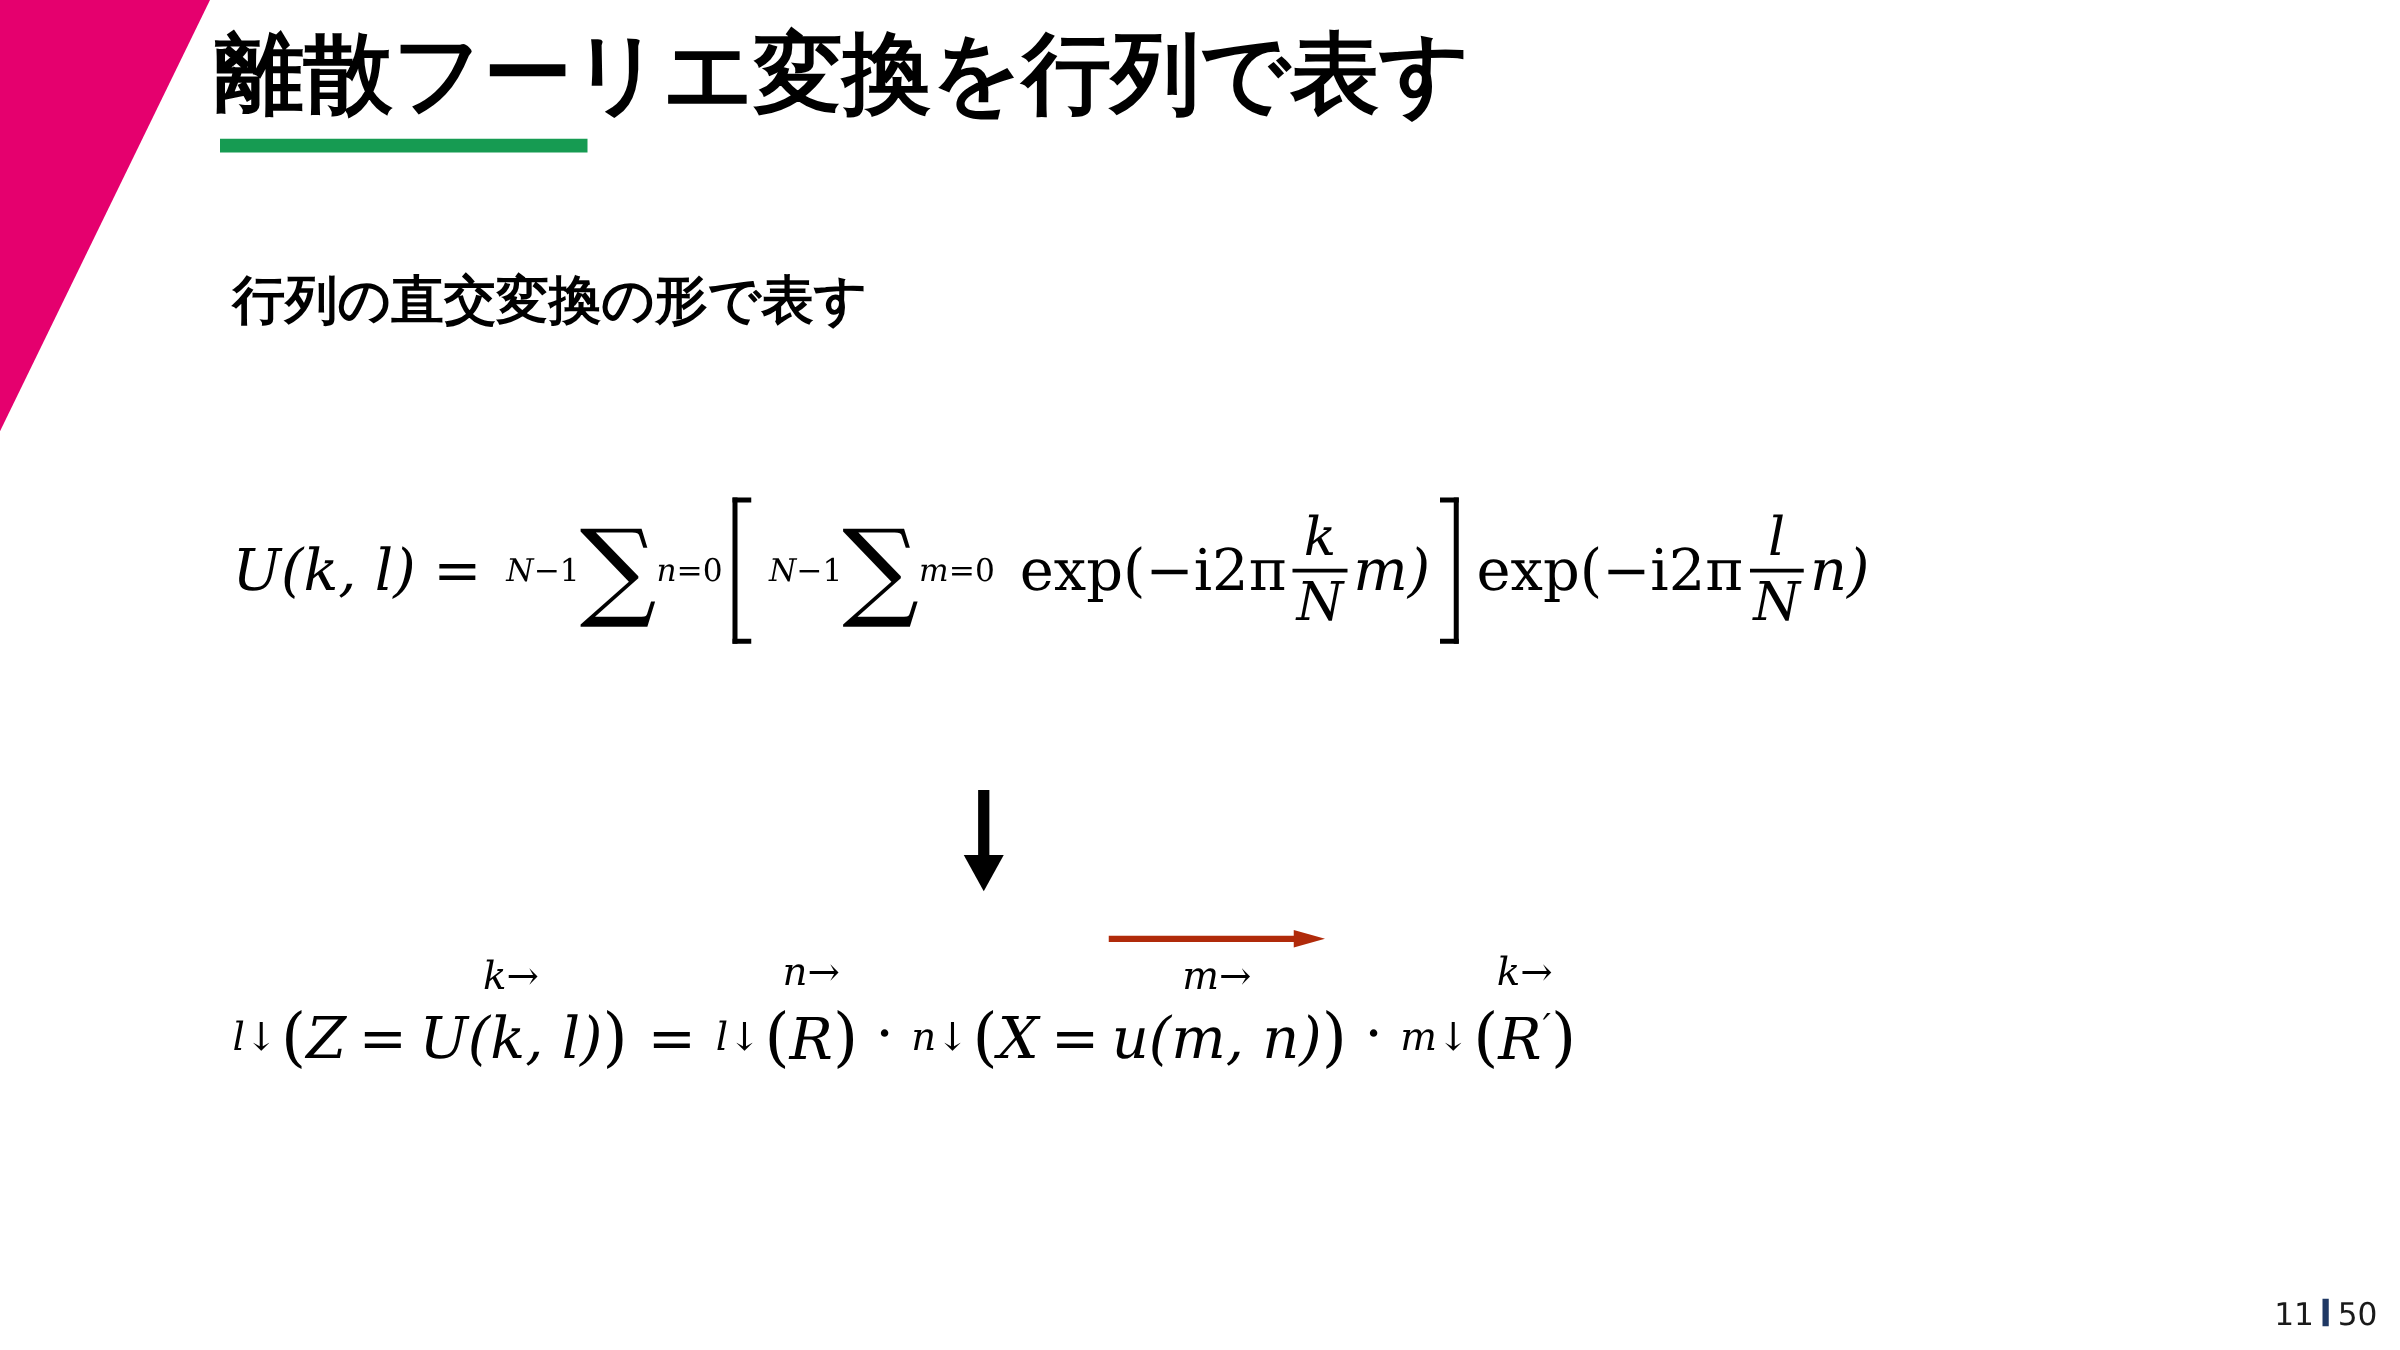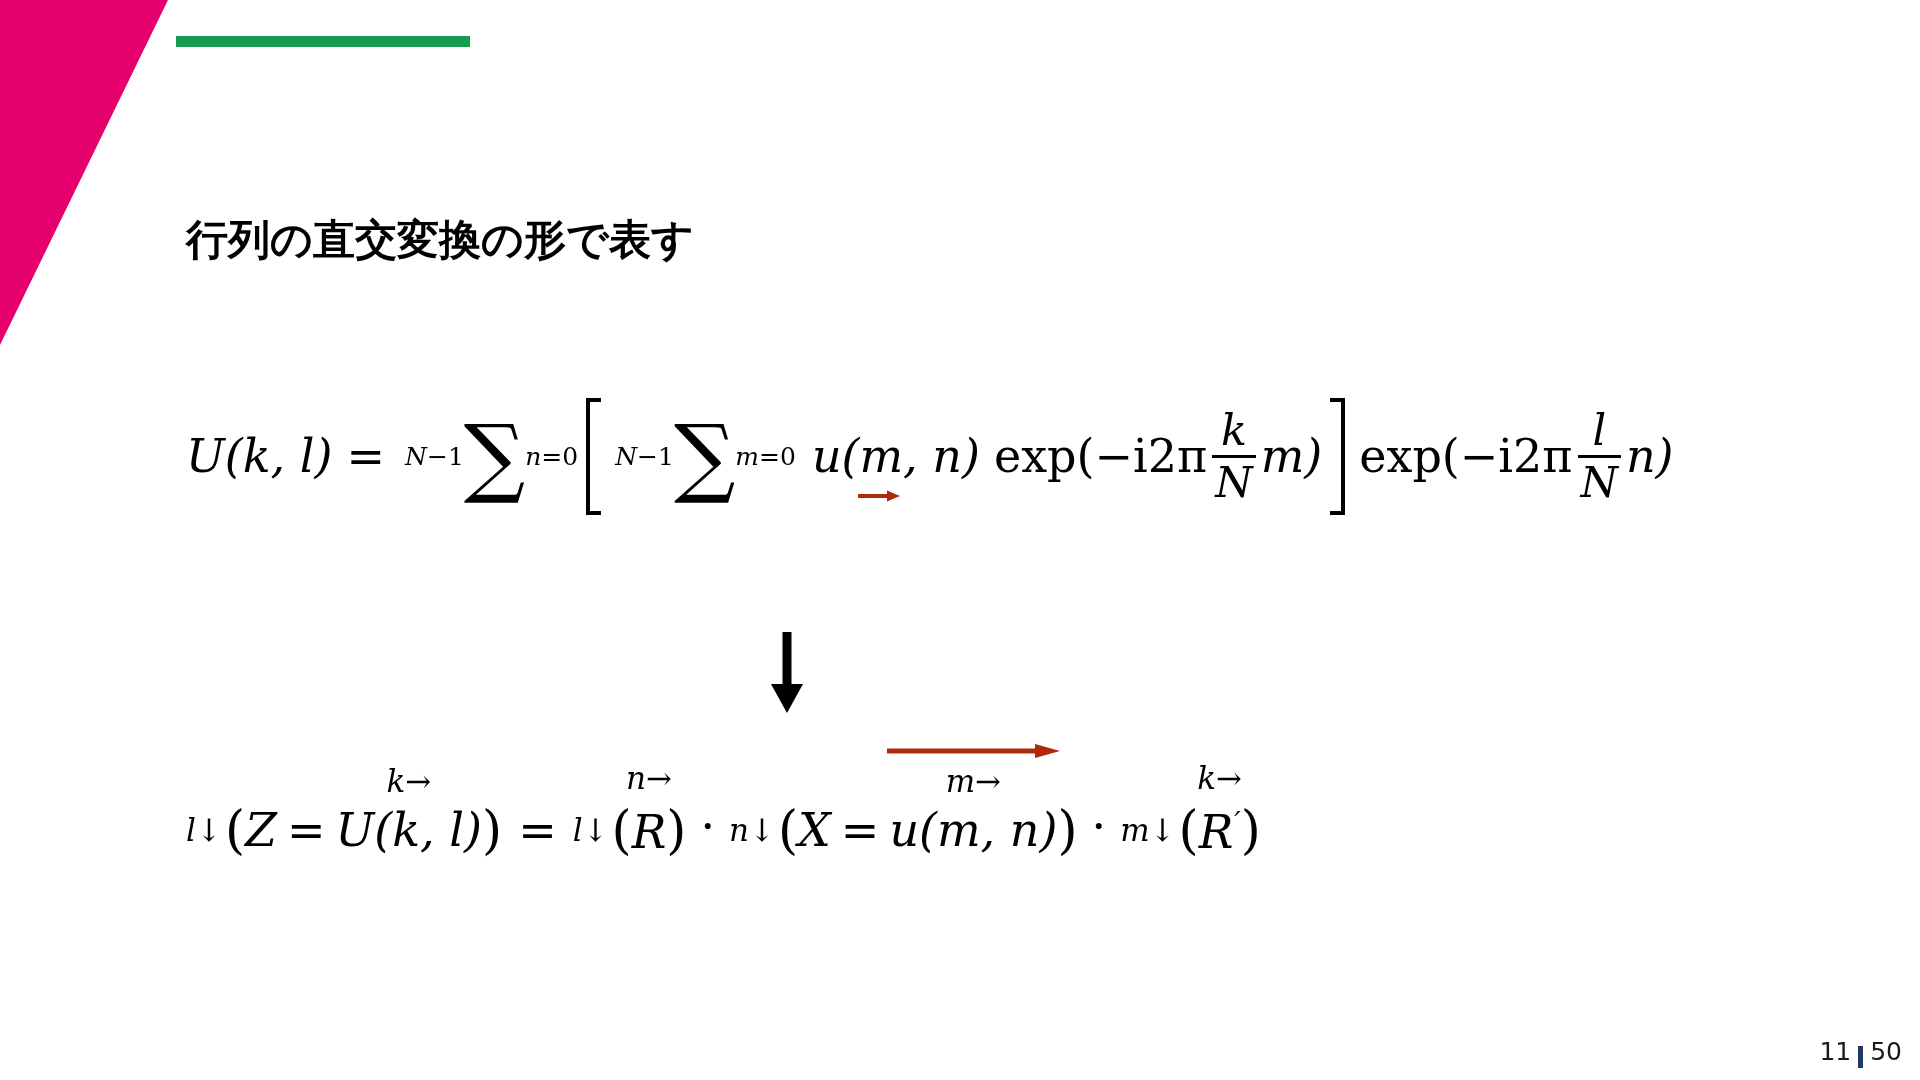--- a/index.html
+++ b/index.html
@@ -263,40 +263,41 @@
     display: flex;
     align-items: baseline;
     font-family: "DejaVu Sans", "Liberation Sans", sans-serif;
     font-size: 20px;
     color: #1a1a1a;
   }
   .footer-credit { white-space: nowrap; }
   .footer-pages {
     margin-left: 38px;
     display: flex;
-    align-items: flex-end;
+    align-items: flex-start;
     font-size: 25px;
     color: #1a1a1a;
   }
   .page-sep {
     display: inline-block;
     width: 5px;
     height: 22px;
     background: #1F3864;
     margin: 0 7px;
     position: relative;
     top: 2px;
   }
 </style>
 </head>
 <body>
 
 <div class="wedge"></div>
 
 <div class="title-block">
+  <div class="slide-title">離散フーリエ変換を行列で表す</div>
   <div class="title-rule"></div>
 </div>
 
 <div class="subtitle-row">
   <div class="subtitle-text">行列の直交変換の形で表す</div>
 </div>
 
 <div class="eq-main math">
 
   <span class="lhs">U(k, l)</span>
@@ -313,26 +314,20 @@
         <i></i>
       </span>
     <span class="brk-inner">
 
       <span class="sum">
         <span class="lim"><span>N</span><span class="mn">−</span><span class="mn">1</span></span>
         <span class="sigma">∑</span>
         <span class="lim"><span>m</span><span class="mn">=</span><span class="mn">0</span></span>
       </span>
 
-      <span style="margin-left:10px;">
-        <span class="mi">u(</span><span class="m-with-arrow"><span>m</span><svg class="m-arrow" viewBox="0 0 44 12">
-              <line x1="1" y1="6" x2="31" y2="6" stroke="#B02A0A" stroke-width="4"></line>
-              <polygon points="30,0.5 43,6 30,11.5" fill="#B02A0A"></polygon>
-            </svg></span><span class="mi">, n)</span>
-      </span>
 
       <span style="margin-left:14px;" class="mo">exp(−i2π</span>
       <span class="frac">
         <span class="num">k</span>
         <span class="bar"></span>
         <span class="den">N</span>
       </span>
       <span class="mi">m)</span>
     </span>
     <span class="brk right">

